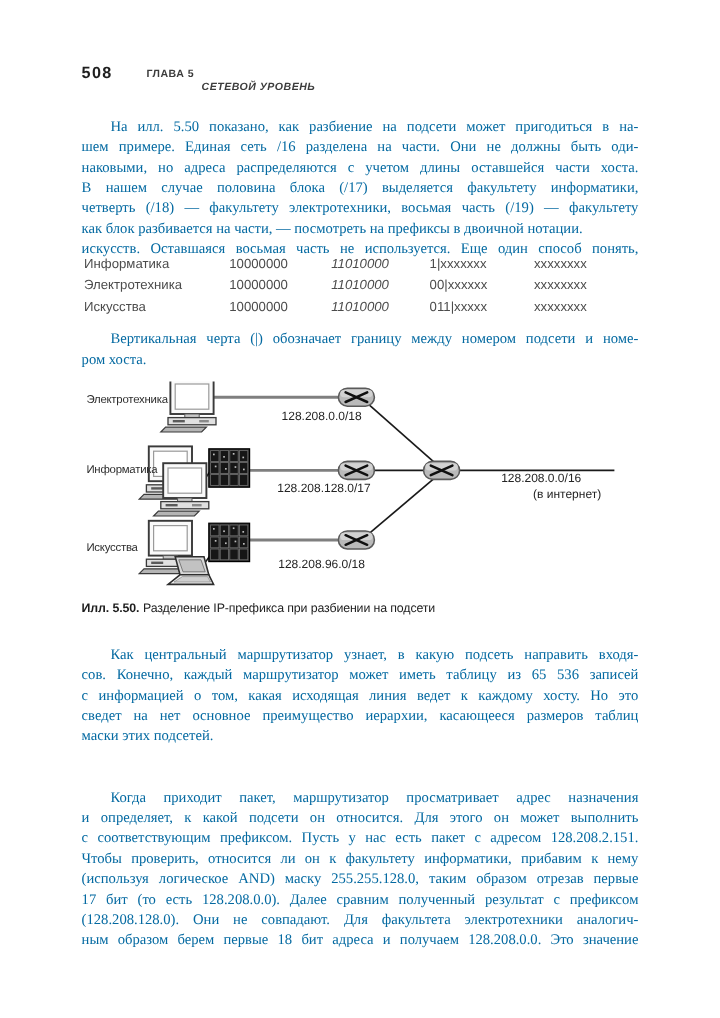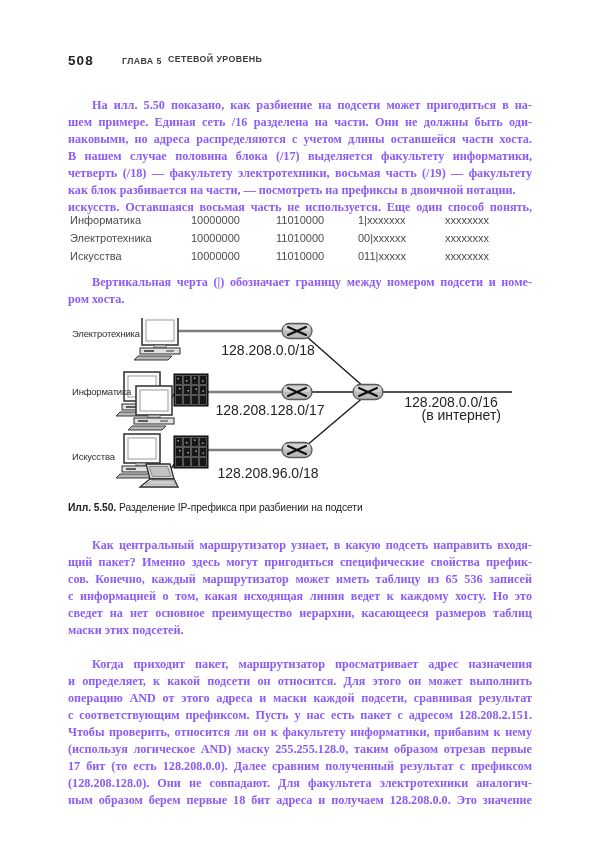--- a/index.html
+++ b/index.html
@@ -5,41 +5,41 @@
   * { margin:0; padding:0; box-sizing:border-box; }
   html,body { background:#ffffff; }
   .page { position:relative; width:600px; height:848px; background:#ffffff; overflow:hidden;
           font-family:"Liberation Serif","DejaVu Serif",serif; color:#2e2b29; }
   .abs { position:absolute; }
 
   
   .header { top:53px; left:68px; width:464px; height:16px; font-family:"Liberation Sans","DejaVu Sans",sans-serif; }
   .pagenum { position:absolute; left:0; top:0; font-size:13.5px; font-weight:bold; letter-spacing:1.1px; color:#1f1f1f; }
   .chapter { position:absolute; left:54px; top:3px; font-size:8.8px; font-weight:bold; letter-spacing:0.4px; color:#3c3c3c; }
-  .chapter-title { position:absolute; left:100px; top:1px; font-size:8.8px; font-weight:bold; letter-spacing:0.4px; color:#3c3c3c; }
-
-  
-  .para { left:68px; width:464px; font-size:12.2px; line-height:17px; color:#8b5cf6;font-weight:bold; }
+  .chapter-title { position:absolute; left:100px; top:14px; font-size:8.8px; font-weight:bold; letter-spacing:0.4px; color:#3c3c3c;font-style:italic; }
+
+  
+  .para { left:68px; width:464px; font-size:12.2px; line-height:17px; color:#0369a1; }
   .tl { height:17px; text-align:justify; text-align-last:justify; white-space:nowrap; }
   .tl.end { text-align-last:left; }
   .tl.ind { text-indent:24px; }
 
   
   .bintable { left:68px; top:211px; width:464px; font-family:"Liberation Sans","DejaVu Sans",sans-serif;
               font-size:11px; color:#4c4c4c; }
   .trow { display:flex; height:18px; align-items:center; }
-  .c0 { width:123px; padding-left:2px; } .c1 { width:85px; } .c2 { width:82px; } .c3 { width:87px; } .c4 { flex:1; }
+  .c0 { width:123px; padding-left:2px; } .c1 { width:85px; } .c2 { width:82px;font-style:italic; } .c3 { width:87px; } .c4 { flex:1; }
 
   
   .figure { left:68px; top:318px; width:464px; height:180px; }
   .figure svg { position:absolute; left:0; top:0; }
   .fig-label { position:absolute; font-family:"Liberation Sans","DejaVu Sans",sans-serif; font-size:9.5px;
                letter-spacing:-0.2px; color:#2e2e2e; white-space:nowrap; }
   .subnet { position:absolute; width:124px; text-align:center; font-family:"Liberation Sans","DejaVu Sans",sans-serif;
-            font-size:14px; color:#242424; white-space:nowrap; }
+            font-size:10px; color:#242424; white-space:nowrap; }
   .caption { left:68px; top:502px; width:464px; font-family:"Liberation Sans","DejaVu Sans",sans-serif;
              font-size:10.3px; color:#1d1d1d; letter-spacing:-0.1px; }
   .caption .cap-label { font-weight:bold; }
   .caption .cap-text { margin-left:3px; }
 </style>
 </head>
 <body>
 
 <div class="page">
 
@@ -178,31 +178,29 @@
     <div class="subnet" style="left:333px; top:76px; width:100px;">128.208.0.0/16</div>
     <div class="subnet" style="left:333px; top:89px; width:100px;text-align:right;">(в интернет)</div>
   </div>
 
   <div class="abs caption">
     <span class="cap-label">Илл. 5.50.</span><span class="cap-text">Разделение IP-префикса при разбиении на подсети</span>
   </div>
 
   <div class="abs para" style="top:537px;">
     <div class="tl ind">Как центральный маршрутизатор узнает, в какую подсеть направить входя-</div>
-    <div class="tl">щий пакет? Именно здесь могут пригодиться специфические свойства префик-</div>
     <div class="tl">сов. Конечно, каждый маршрутизатор может иметь таблицу из 65 536 записей</div>
     <div class="tl">с информацией о том, какая исходящая линия ведет к каждому хосту. Но это</div>
     <div class="tl">сведет на нет основное преимущество иерархии, касающееся размеров таблиц</div>
     <div class="tl end">маски этих подсетей.</div>
   </div>
 
   <div class="abs para" style="top:656px;">
     <div class="tl ind">Когда приходит пакет, маршрутизатор просматривает адрес назначения</div>
     <div class="tl">и определяет, к какой подсети он относится. Для этого он может выполнить</div>
-    <div class="tl">операцию AND от этого адреса и маски каждой подсети, сравнивая результат</div>
     <div class="tl">с соответствующим префиксом. Пусть у нас есть пакет с адресом 128.208.2.151.</div>
     <div class="tl">Чтобы проверить, относится ли он к факультету информатики, прибавим к нему</div>
     <div class="tl">(используя логическое AND) маску 255.255.128.0, таким образом отрезав первые</div>
     <div class="tl">17 бит (то есть 128.208.0.0). Далее сравним полученный результат с префиксом</div>
     <div class="tl">(128.208.128.0). Они не совпадают. Для факультета электротехники аналогич-</div>
     <div class="tl">ным образом берем первые 18 бит адреса и получаем 128.208.0.0. Это значение</div>
   </div>
 
 </div>
 

